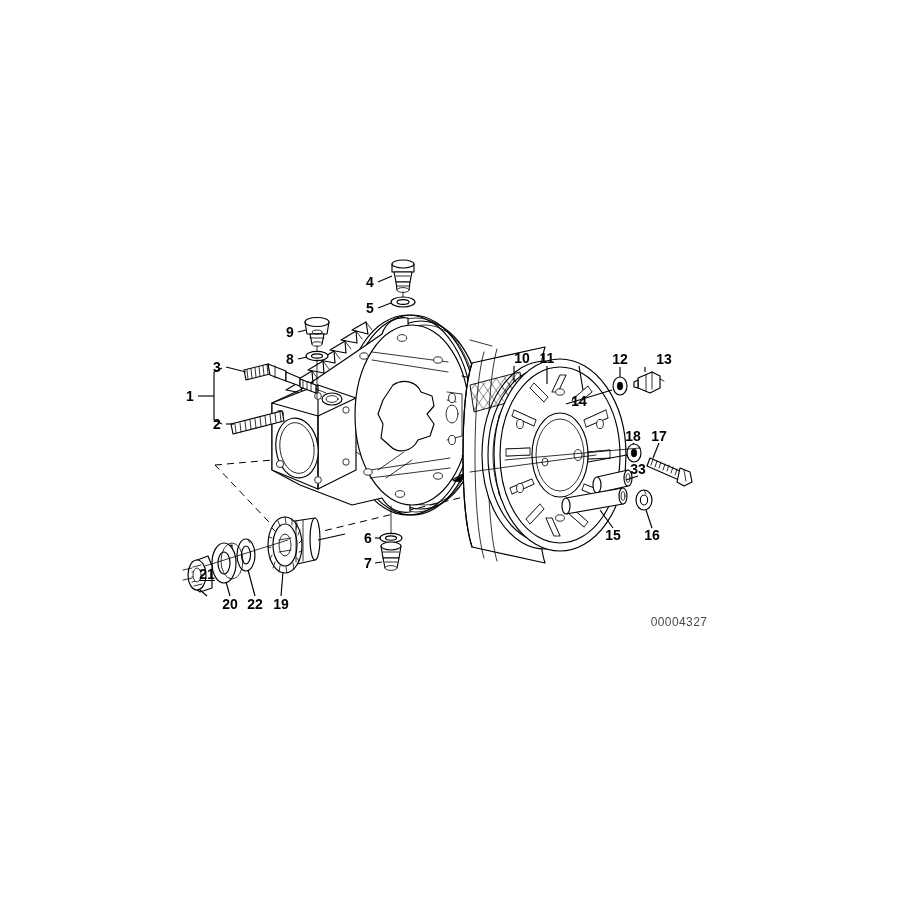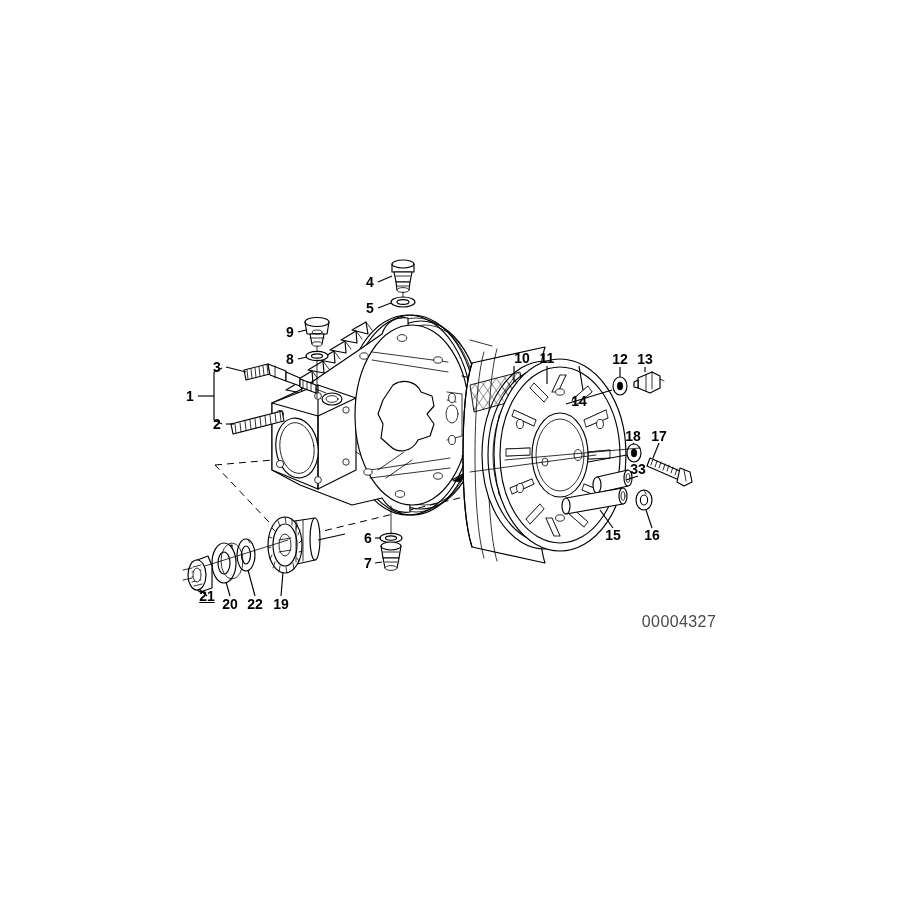--- a/index.html
+++ b/index.html
@@ -33,21 +33,21 @@
     color: #000000;
     line-height: 1;
     letter-spacing: 0px;
     white-space: nowrap;
     transform: translate(-50%, -50%);
     user-select: none;
   }
   #drawing-number {
     position: absolute;
     font-family: "Liberation Sans", sans-serif;
-    font-size: 16px;
+    font-size: 12px;
     font-weight: 400;
     color: #4a4a4a;
     letter-spacing: 0.4px;
     white-space: nowrap;
     transform: translate(-50%, -50%);
   }
   .ln { fill: none; stroke: #000000; stroke-width: 1.15; stroke-linecap: round; stroke-linejoin: round; }
   .ln-t { fill: none; stroke: #000000; stroke-width: 0.8; stroke-linecap: round; stroke-linejoin: round; }
   .lead { fill: none; stroke: #000000; stroke-width: 1.15; stroke-linecap: butt; }
   .dash { fill: none; stroke: #000000; stroke-width: 1.0; stroke-dasharray: 7 5; stroke-linecap: butt; }
@@ -566,28 +566,28 @@
       <div class="callout" style="left: 217px; top: 367px;">3</div>
       <div class="callout" style="left: 370px; top: 282px;">4</div>
       <div class="callout" style="left: 370px; top: 308px;">5</div>
       <div class="callout" style="left: 368px; top: 538px;">6</div>
       <div class="callout" style="left: 368px; top: 563px;">7</div>
       <div class="callout" style="left: 290px; top: 359px;">8</div>
       <div class="callout" style="left: 290px; top: 332px;">9</div>
       <div class="callout" style="left: 522px; top: 358px;">10</div>
       <div class="callout" style="left: 547px; top: 358px; text-align: center;">11</div>
       <div class="callout" style="left: 620px; top: 359px;">12</div>
-      <div class="callout" style="left: 645px; top: 359px;">13</div>
+      <div class="callout" style="left: 664px; top: 359px;">13</div>
       <div class="callout" style="left: 579px; top: 358px; margin-top: 43px;">14</div>
       <div class="callout" style="left: 613px; top: 535px;">15</div>
       <div class="callout" style="left: 652px; top: 535px;">16</div>
       <div class="callout" style="left: 659px; top: 436px;">17</div>
       <div class="callout" style="left: 633px; top: 436px;">18</div>
       <div class="callout" style="left: 281px; top: 604px;">19</div>
       <div class="callout" style="left: 230px; top: 604px; text-align: right;">20</div>
-      <div class="callout" style="left: 207px; top: 596px; text-decoration: underline;">21</div>
+      <div class="callout" style="left: 207px; top: 574px; text-decoration: underline;">21</div>
       <div class="callout" style="left: 255px; top: 604px;">22</div>
       <div class="callout" style="left: 638px; top: 469px;">33</div>
     </div>
 
   <div id="drawing-number" style="left:679px; top:622px;">00004327</div>
 
 </div>
 
 </body></html>

